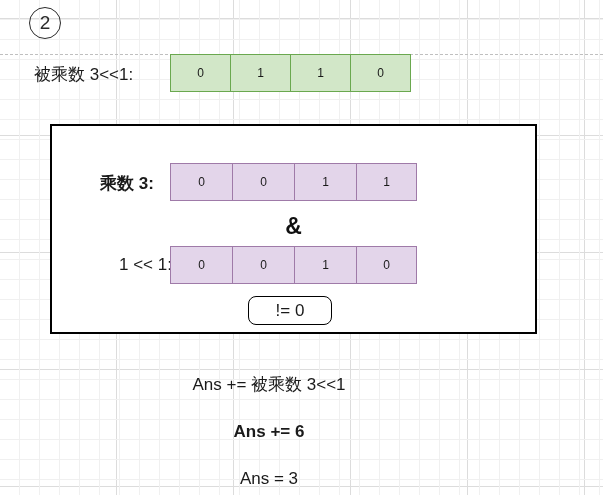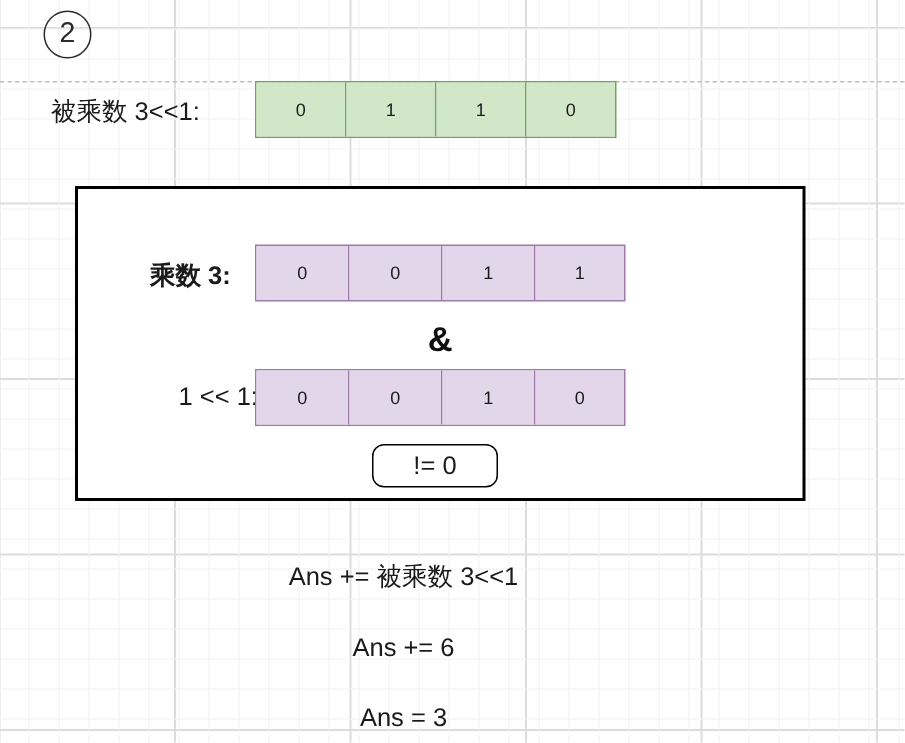--- a/index.html
+++ b/index.html
@@ -183,16 +183,16 @@
   <div class="bit-row purple" style="left:170px; top:246px; width:247px; height:38px;">
     <div class="bit-cell" style="width:62px;">0</div>
     <div class="bit-cell" style="width:62px;">0</div>
     <div class="bit-cell" style="width:62px;">1</div>
     <div class="bit-cell" style="width:59px;">0</div>
   </div>
 
   <div class="condition-pill" style="left:248px; top:296px; width:84px; height:29px;">!= 0</div>
 
   <div class="result-line" style="top:373px;">Ans += 被乘数 3&lt;&lt;1</div>
-  <div class="result-line" style="top:422px;">Ans += 6</div>
+  <div class="result-line" style="top:422px;font-weight:bold;">Ans += 6</div>
   <div class="result-line" style="top:469px;">Ans = 3</div>
 
 </div>
 
 </body></html>

